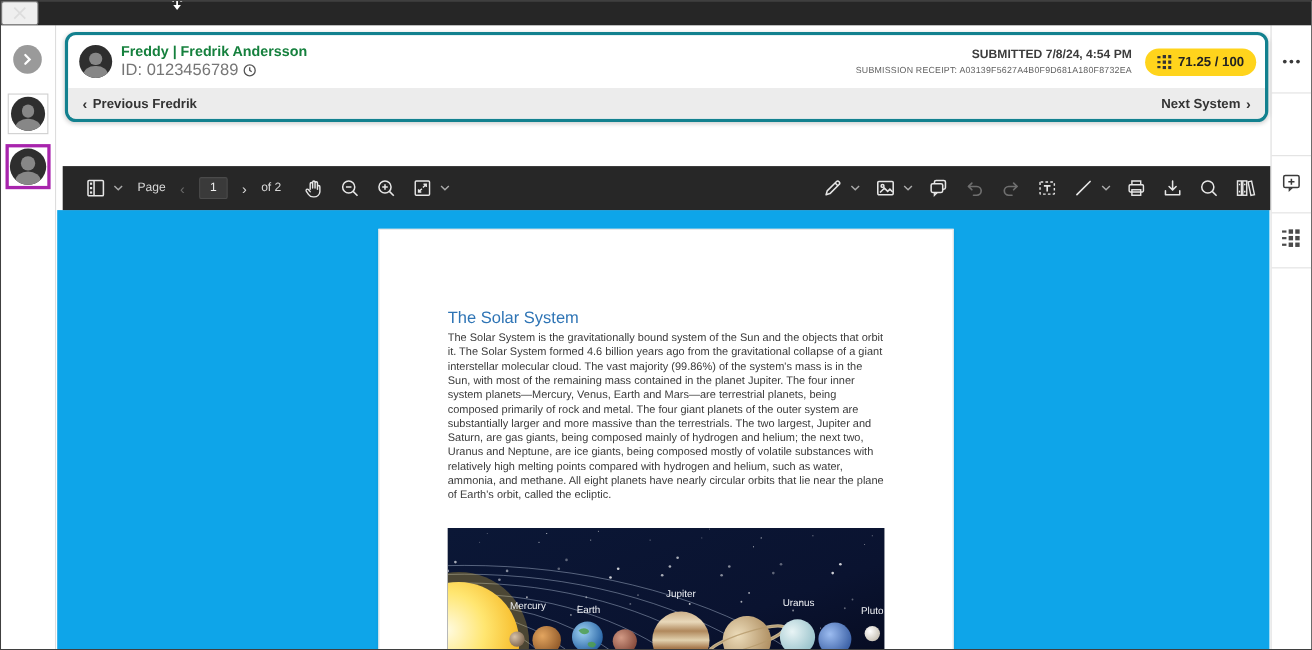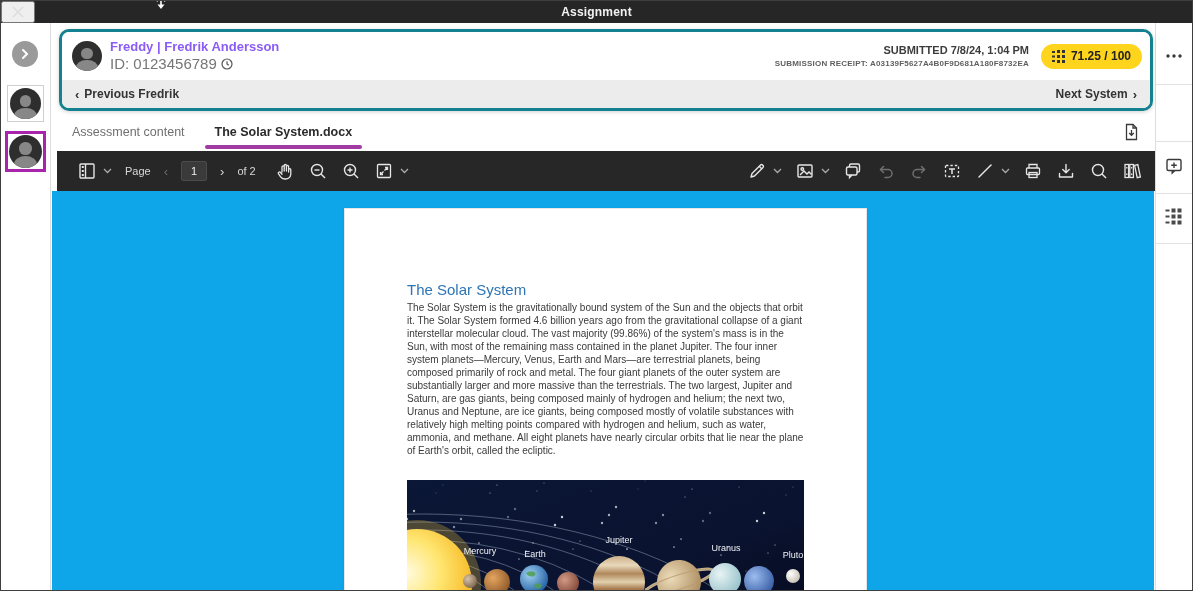--- a/index.html
+++ b/index.html
@@ -43,25 +43,25 @@
   .rail-divider{position:absolute;left:0;right:0;height:1px;background:#e2e2e2}
   .rail-item{position:absolute;left:50%;transform:translate(-50%,-50%);background:none;border:none;
     cursor:pointer;display:flex;align-items:center;justify-content:center}
 
   
   .student-card{position:absolute;left:58px;top:28px;width:1094px;height:82px;
     border:3px solid var(--teal);border-radius:10px;background:#fff;z-index:25;
     box-shadow:0 1px 4px rgba(0,0,0,.18);display:flex;flex-direction:column;overflow:hidden}
   .student-row{flex:1;display:flex;align-items:center;padding:0 6px 0 10px;background:#fff}
   .student-id-block{margin-left:8px;line-height:1.25}
-  .student-name{font-size:13px;font-weight:700;color:#8b5cf6}
+  .student-name{font-size:13px;font-weight:700;color:#15803d}
   .student-id{font-size:15px;color:#767676;display:flex;align-items:center;gap:4px}
   .submit-block{margin-left:auto;text-align:right;margin-right:12px;line-height:1.5}
   .submitted{font-size:11px;font-weight:700;color:#3c3c3c}
-  .receipt{font-size:8px;font-weight:700;color:#5f5f5f;letter-spacing:.2px}
+  .receipt{font-size:8px;font-weight:400;color:#5f5f5f;letter-spacing:.2px}
   .score-pill{display:flex;align-items:center;gap:6px;background:var(--yellow);border:none;
     border-radius:13px;height:25px;padding:0 11px;font-size:12px;font-weight:700;color:#222;
     cursor:pointer;margin-right:2px}
   .nav-row{height:28px;background:#ececec;display:flex;align-items:center;
     justify-content:space-between;padding:0 13px}
   .nav-btn{background:none;border:none;font-size:12px;font-weight:700;color:#333;cursor:pointer;
     display:flex;align-items:center;gap:5px;font-family:inherit}
   .nav-chev{font-size:13px;line-height:1;font-weight:700}
 
   
@@ -107,21 +107,20 @@
 <body>
 
 <div class="screen">
 
   <div class="topbar">
     <button class="close" title="">
       <svg class="icon" width="14" height="14" viewBox="0 0 14 14">
           <path d="M2 2 L12 12 M12 2 L2 12" stroke="#ddd" stroke-width="1.6" fill="none"></path>
         </svg>
     </button>
-    <span class="title">Assignment</span>
     <span class="cursor-glyph">
       <svg class="icon" width="16" height="15" viewBox="0 0 16 15">
         <path d="M8 1 V7" stroke="#fff" stroke-width="1.6"></path>
         <path d="M4.5 5.5 L8 10 L11.5 5.5 Z" fill="#fff"></path>
         <path d="M2.5 1 L5 2.2 M13.5 1 L11 2.2" stroke="#fff" stroke-width="1.2"></path>
       </svg>
     </span>
   </div>
 
   <div class="left-rail">
@@ -193,21 +192,21 @@
         <div class="student-name">Freddy | Fredrik Andersson</div>
         <div class="student-id">
           <span>ID: 0123456789</span>
           <svg class="icon" width="12" height="12" viewBox="0 0 12 12">
               <circle cx="6" cy="6" r="5" stroke="#555" stroke-width="1.2" fill="none"></circle>
               <path d="M6 3.2 V6 L7.8 7.2" stroke="#555" stroke-width="1.2" fill="none"></path>
             </svg>
         </div>
       </div>
       <div class="submit-block">
-        <div class="submitted">SUBMITTED 7/8/24, 1:04 PM</div>
+        <div class="submitted">SUBMITTED 7/8/24, 4:54 PM</div>
         <div class="receipt">SUBMISSION RECEIPT: A03139F5627A4B0F9D681A180F8732EA</div>
       </div>
       <button class="score-pill">
         <svg class="icon" width="13" height="13" viewBox="0 0 13 13" fill="#333">
           <rect x="0" y="1" width="3" height="2"></rect>
             <rect x="0" y="5.5" width="3" height="2"></rect>
             <rect x="0" y="10" width="3" height="2"></rect>
           <rect x="5" y="0" width="3" height="3"></rect>
             <rect x="10" y="0" width="3" height="3"></rect>
           <rect x="5" y="5" width="3" height="3"></rect>
@@ -223,31 +222,20 @@
         <span class="nav-chev">‹</span>
         <span>Previous Fredrik</span>
       </button>
       <button class="nav-btn">
         <span>Next System</span>
         <span class="nav-chev">›</span>
       </button>
     </div>
   </div>
 
-  <div class="tab-row">
-    <button class="tab">Assessment content</button>
-    <button class="tab active">The Solar System.docx</button>
-    <button class="doc-dl">
-      <svg class="icon" width="17" height="18" viewBox="0 0 17 18">
-        <path d="M3.5 1.5 H10 L13.5 5 V16.5 H3.5 Z" stroke="#3a3a3a" stroke-width="1.3" fill="none"></path>
-        <path d="M10 1.5 V5 H13.5" stroke="#3a3a3a" stroke-width="1.3" fill="none"></path>
-        <path d="M8.5 7 V12 M6.2 10 L8.5 12.3 L10.8 10" stroke="#3a3a3a" stroke-width="1.3" fill="none"></path>
-      </svg>
-    </button>
-  </div>
 
   <div class="pdf-toolbar">
     <div class="tb-group tb-left">
       <button class="tb-btn">
         <svg class="icon" width="20" height="20" viewBox="0 0 20 20">
           <rect x="3" y="3" width="14" height="14" rx="1" stroke="currentColor" stroke-width="1.4" fill="none"></rect>
           <path d="M8.5 3 V17" stroke="currentColor" stroke-width="1.4"></path>
           <rect x="4.8" y="5" width="2" height="2" fill="currentColor"></rect>
           <rect x="4.8" y="9" width="2" height="2" fill="currentColor"></rect>
           <rect x="4.8" y="13" width="2" height="2" fill="currentColor"></rect>

